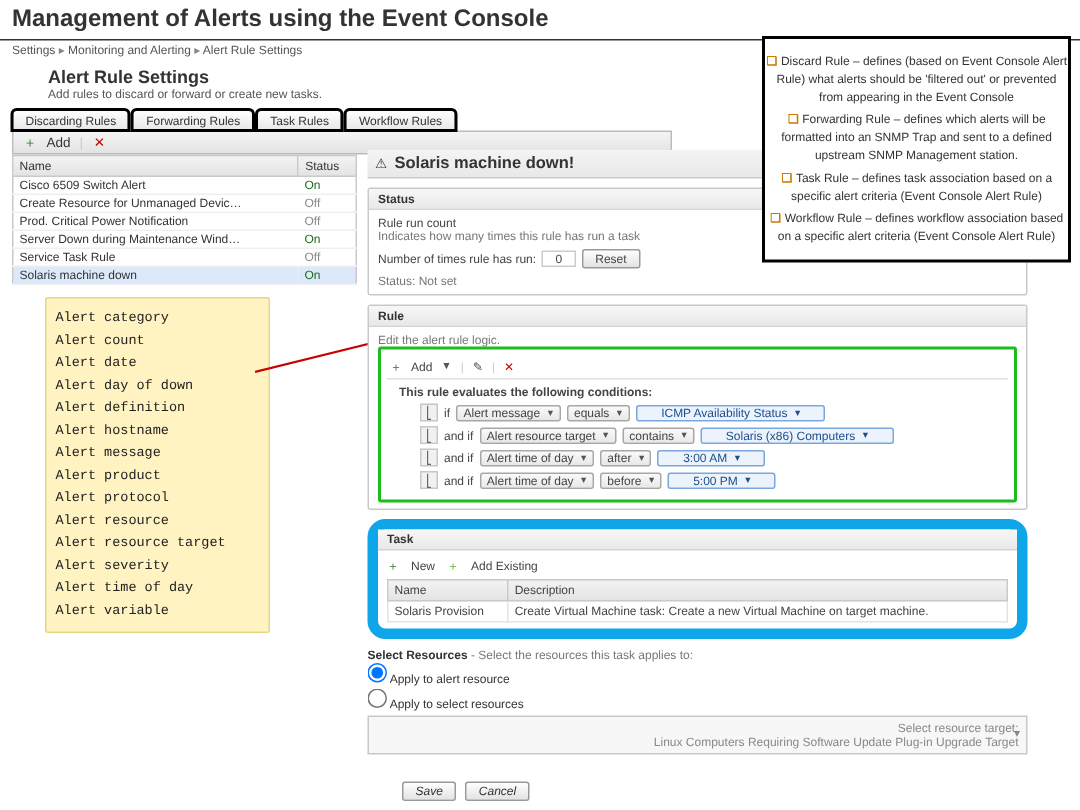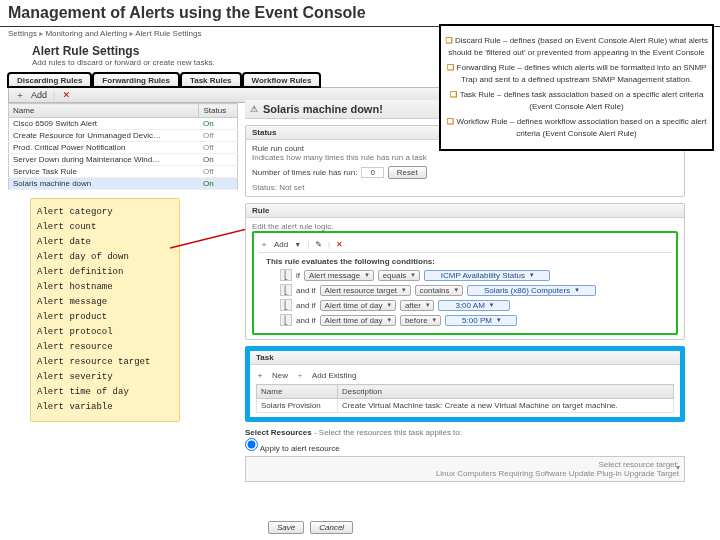--- a/index.html
+++ b/index.html
@@ -13,21 +13,21 @@
   .breadcrumb span:last-child::after { content: ""; }
 
   
   .page-area { position: absolute; left: 8px; top: 40px; width: 440px; }
   .page-header { font-size: 12px; font-weight: bold; color: #333; margin: 4px 0 0 24px; }
   .page-sub { font-size: 8px; color: #555; margin-left: 24px; }
 
   
   .tabstrip { margin: 6px 0 0 0; display: flex; gap: 2px; }
   .tab { background: linear-gradient(#fefefe,#e7e7e7); border: 1px solid #b5b5b5; border-bottom: none; border-radius: 3px 3px 0 0; padding: 2px 8px; font-size: 8px; color: #333; position: relative; }
-  .tab.sel { outline: 2px solid #000; outline-offset: -1px; font-weight: bold; }
+  .tab.sel { outline: 2px solid #000; outline-offset: -1px; }
 
   .toolbar { background: linear-gradient(#f4f4f4,#e3e3e3); border: 1px solid #bbb; display: flex; align-items: center; gap: 6px; padding: 2px 6px; font-size: 9px; }
   .ico { width: 10px; height: 10px; display: inline-flex; align-items: center; justify-content: center; font-size: 9px; }
   .red { color: #c00; }
   .green { color: #2a7a2a; }
 
   
   table.rules { width: 230px; border-collapse: collapse; font-size: 8px; border: 1px solid #c9c9c9; }
   table.rules th { background: linear-gradient(#f3f3f3,#e3e3e3); border: 1px solid #c9c9c9; text-align: left; padding: 2px 4px; font-weight: normal; color: #333; }
   table.rules td { border-bottom: 1px solid #efefef; padding: 1px 4px; }
@@ -53,33 +53,33 @@
   .cond-row { display: flex; align-items: center; gap: 4px; margin: 3px 0 3px 22px; }
   .chip { background: linear-gradient(#fafafa,#e8e8e8); border: 1px solid #a7a7a7; border-radius: 2px; padding: 0 4px; display: inline-flex; align-items: center; gap: 3px; }
   .chip::after { content: "▾"; font-size: 7px; color: #555; margin-left: 2px; }
   .valuebox { background: #ecf3fd; border: 1px solid #7aa7dd; border-radius: 2px; padding: 0 16px; display: inline-flex; align-items: center; gap: 3px; color: #1c4e8c; }
   .valuebox::after { content: "▾"; font-size: 7px; color: #1c4e8c; margin-left: 2px; }
   .glyph { width: 12px; height: 12px; background: #f1f1f1; border: 1px solid #c8c8c8; display: inline-flex; align-items: center; justify-content: center; font-size: 8px; color: #666; }
   .rule-row-toolbar { display: flex; gap: 6px; align-items: center; padding: 2px 2px; border-bottom: 1px solid #e0e0e0; }
   .rule-eval { font-weight: bold; margin: 4px 0 2px 8px; }
 
   
-  .taskpanel { border: 5px solid #0ea5e9; border-radius: 2px; margin-top: 6px; }
+  .taskpanel { border: 7px solid #0ea5e9; border-radius: 12px; margin-top: 6px; }
   .taskpanel .bhead { background: linear-gradient(#f7f7f7,#e8e8e8); border-bottom: 1px solid #d3d3d3; padding: 2px 6px; font-weight: bold; font-size: 8px; }
   .tasktable { width: 100%; border-collapse: collapse; font-size: 8px; }
   .tasktable th { background: linear-gradient(#f3f3f3,#e3e3e3); border: 1px solid #c9c9c9; text-align: left; padding: 2px 4px; font-weight: normal; }
   .tasktable td { border: 1px solid #e4e4e4; padding: 2px 4px; }
 
   
   .selres { margin-top: 6px; font-size: 8px; }
   .selres label { display: block; padding: 1px 0; }
   .resbox { margin-top: 2px; border: 1px solid #c9c9c9; background: #f7f7f7; padding: 3px 5px; color: #888; font-size: 8px; position: relative; text-align: right; }
 
   
-  .callout { position: absolute; right: 6px; top: 24px; width: 275px; background: #fff; border: 2px solid #000; padding: 6px 0; font-size: 8px; line-height: 12px; text-align: center; }
+  .callout { position: absolute; right: 6px; top: 24px; width: 206px; background: #fff; border: 2px solid #000; padding: 6px 0; font-size: 8px; line-height: 12px; text-align: center; }
   .callout .item { margin: 3px 0; }
   .sq { display: inline-block; width: 8px; margin-right: 2px; color: #cc7a00; font-weight: bold; }
 
   
   .arrow { position: absolute; left: 170px; top: 220px; width: 110px; height: 30px; pointer-events:none; }
 
   
   .footerbtns { position: absolute; left: 268px; bottom: 6px; display:flex; gap:6px;font-style:italic; }
 
 </style>
@@ -266,20 +266,21 @@
           </tr>
         </tbody>
       </table>
     </div>
   </div>
 
   <div class="selres">
     <b>Select Resources</b>
     <span class="muted">- Select the resources this task applies to:</span>
     <label><input type="radio" name="r" checked="" style=""> <span>Apply to alert resource</span></label>
+    <label><input type="radio" name="r" style=""> <span>Apply to select resources</span></label>
     <div class="resbox">
       <div>Select resource target:</div>
       <div>Linux Computers Requiring Software Update Plug-in Upgrade Target</div>
       <span style="position:absolute; right:4px; top:6px;">▾</span>
     </div>
   </div>
 </div>
 
 <div class="callout">
   <div class="item"><span class="sq">❑</span><span>Discard Rule – defines (based on Event Console Alert Rule) what alerts should be 'filtered out' or prevented from appearing in the Event Console</span></div>

